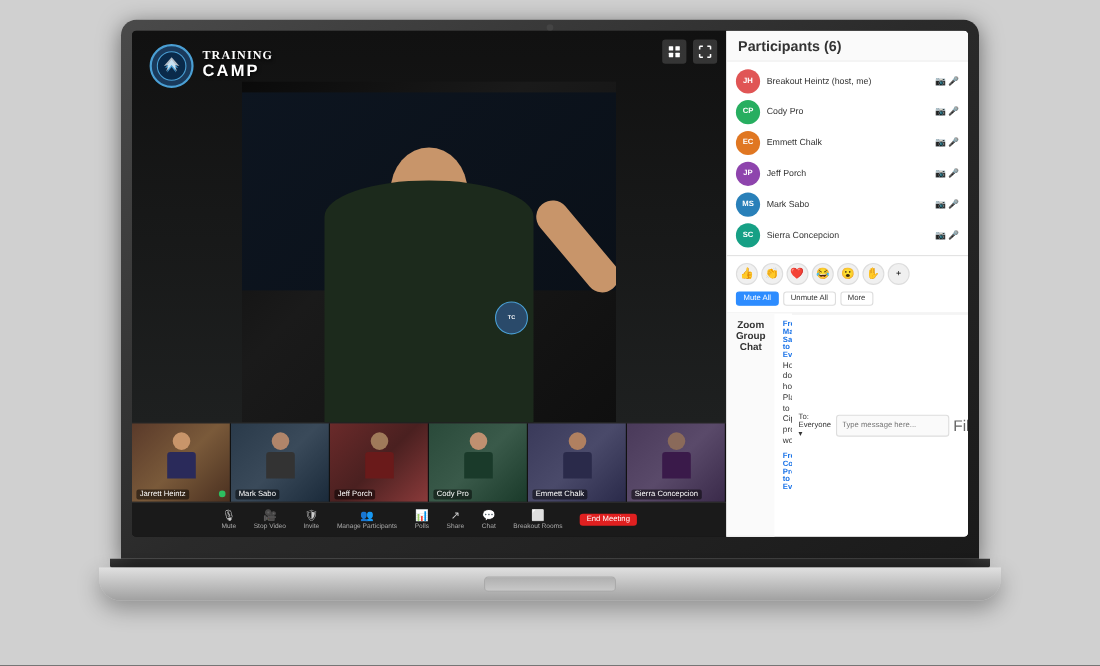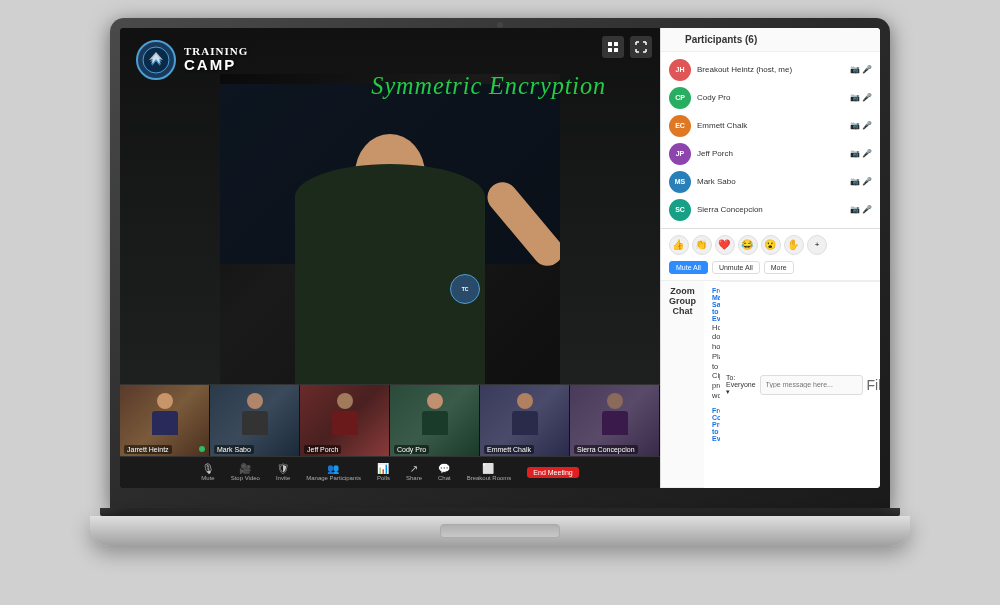--- a/index.html
+++ b/index.html
@@ -244,22 +244,22 @@
       flex-direction: column;
       border-left: 1px solid #ddd;
     }
 
     .participants-panel {
       background: white;
       border-bottom: 1px solid #ddd;
     }
 
     .panel-header {
-      padding: 6px 24px;
-      font-size: 10px;
+      padding: 6px 10px;
+      font-size: 13px;
       font-weight: 600;
       color: #333;
       border-bottom: 1px solid #eee;
       background: #fafafa;
     }
 
     .participant-list {
       padding: 4px 0;
     }
 
@@ -585,26 +585,20 @@
                   <rect x="7" y="7" width="4" height="4" fill="white" rx="0.5"></rect>
                 </svg>
               </div>
               <div class="video-btn">
                 <svg width="12" height="12" viewBox="0 0 12 12">
                   <path d="M1 1 L4 1 M1 1 L1 4 M8 1 L11 1 M11 1 L11 4 M1 8 L1 11 M1 11 L4 11 M8 11 L11 11 M11 11 L11 8" stroke="white" stroke-width="1.5" fill="none"></path>
                 </svg>
               </div>
             </div>
 
-            <div class="board-writing">
-              <svg viewBox="0 0 300 60" xmlns="http://www.w3.org/2000/svg" width="300" height="60">
-
-                <text x="10" y="42" font-family="Georgia, serif" font-size="26" fill="#22cc44" font-style="italic" font-weight="normal" style="letter-spacing:1px">Symmetric Encryption</text>
-              </svg>
-            </div>
 
             <div class="presenter-photo">
               <div class="presenter-bg">
                 <div class="whiteboard"></div>
                 <div class="presenter-arm-up" style="background:#c8956a;"></div>
                 <div class="presenter-head-shape"></div>
 
                 <div style="position:absolute;top:120px;left:50%;transform:translateX(-50%);width:60px;height:30px;background:#8a6040;border-radius:0 0 50% 50%;opacity:0.6;"></div>
                 <div class="presenter-shirt"></div>
                 <div class="shirt-logo">TC</div>

